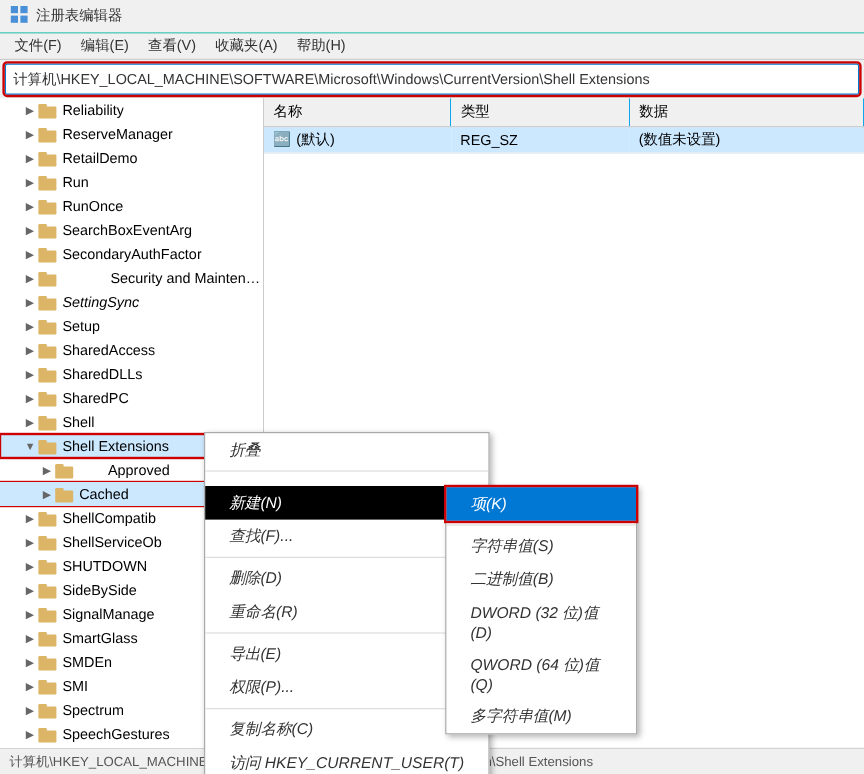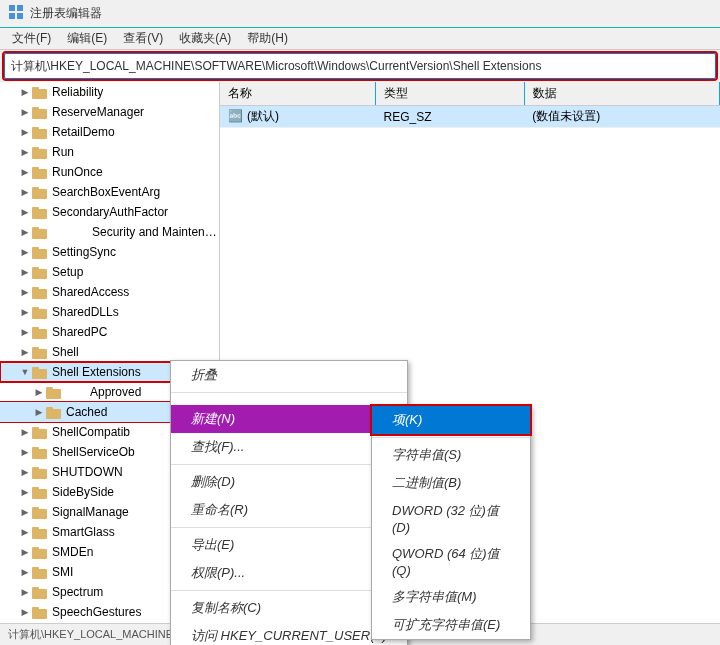--- a/index.html
+++ b/index.html
@@ -269,21 +269,21 @@
         <span style="overflow: hidden; text-overflow: ellipsis;">SecondaryAuthFactor</span>
       </div>
       <div class="tree-item" style="padding-left: 18px;">
         <span class="expander">▶</span>
         <span class="folder-img" style="margin-right: 4px; flex-shrink: 0;"></span>
         <span style="overflow: hidden; text-overflow: ellipsis; margin-left: 40px;">Security and Maintenance</span>
       </div>
       <div class="tree-item" style="padding-left: 18px;">
         <span class="expander">▶</span>
         <span class="folder-img" style="margin-right: 4px; flex-shrink: 0;"></span>
-        <span style="overflow: hidden; text-overflow: ellipsis;">SettingSync</span>
+        <span style="overflow: hidden; text-overflow: ellipsis; font-style: italic;">SettingSync</span>
       </div>
       <div class="tree-item" style="padding-left: 18px;">
         <span class="expander">▶</span>
         <span class="folder-img" style="margin-right: 4px; flex-shrink: 0;"></span>
         <span style="overflow: hidden; text-overflow: ellipsis;">Setup</span>
       </div>
       <div class="tree-item" style="padding-left: 18px;">
         <span class="expander">▶</span>
         <span class="folder-img" style="margin-right: 4px; flex-shrink: 0;"></span>
         <span style="overflow: hidden; text-overflow: ellipsis;">SharedAccess</span>
@@ -391,21 +391,21 @@
   </div>
 </div>
 
 <div class="status-bar">
   <span style="font-size:11px; color:#555;">计算机\HKEY_LOCAL_MACHINE\SOFTWARE\Microsoft\Windows\CurrentVersion\Shell Extensions</span>
 </div>
 
 <div class="context-menu" id="context-menu" style="left: 170px; top: 360px;">
   <div class="ctx-item">折叠</div>
   <div class="ctx-separator"></div>
-  <div class="ctx-item highlighted ctx-submenu-container" style="position:relative; background:#a21caf; color:#fff;margin-top:12px;">
+  <div class="ctx-item highlighted ctx-submenu-container" style="position:relative; background:#000000; color:#fff;margin-top:12px;">
     <span>新建(N)</span>
     <span class="ctx-arrow">▶</span>
     
     <div class="submenu" id="submenu" style="top:0; left:200px;">
       <div class="submenu-item highlighted" style="background:#0078d4; color:#fff; outline: 2px solid #cc0000;">
         <span>项(K)</span>
       </div>
       <div class="ctx-separator"></div>
       <div class="submenu-item">
         <span>字符串值(S)</span>
@@ -414,23 +414,20 @@
         <span>二进制值(B)</span>
       </div>
       <div class="submenu-item">
         <span>DWORD (32 位)值(D)</span>
       </div>
       <div class="submenu-item">
         <span>QWORD (64 位)值(Q)</span>
       </div>
       <div class="submenu-item">
         <span>多字符串值(M)</span>
-      </div>
-      <div class="submenu-item">
-        <span>可扩充字符串值(E)</span>
       </div>
     </div>
   </div>
   <div class="ctx-item">查找(F)...</div>
   <div class="ctx-separator"></div>
   <div class="ctx-item">删除(D)</div>
   <div class="ctx-item">重命名(R)</div>
   <div class="ctx-separator"></div>
   <div class="ctx-item">导出(E)</div>
   <div class="ctx-item">权限(P)...</div>

